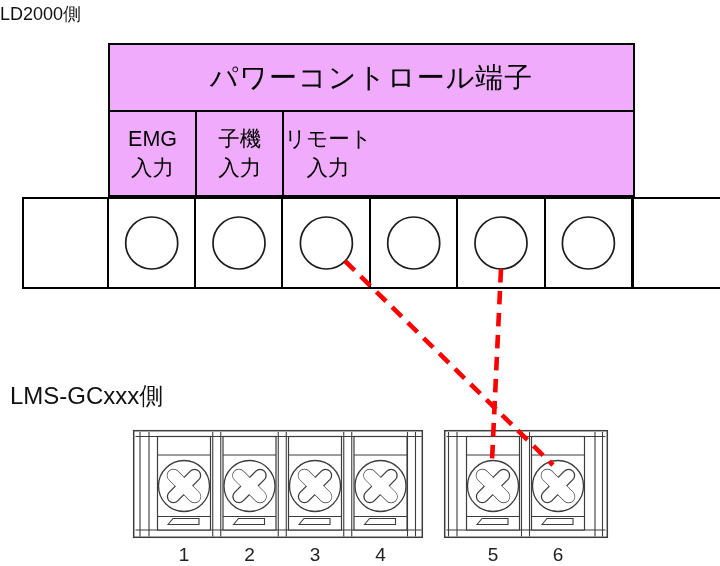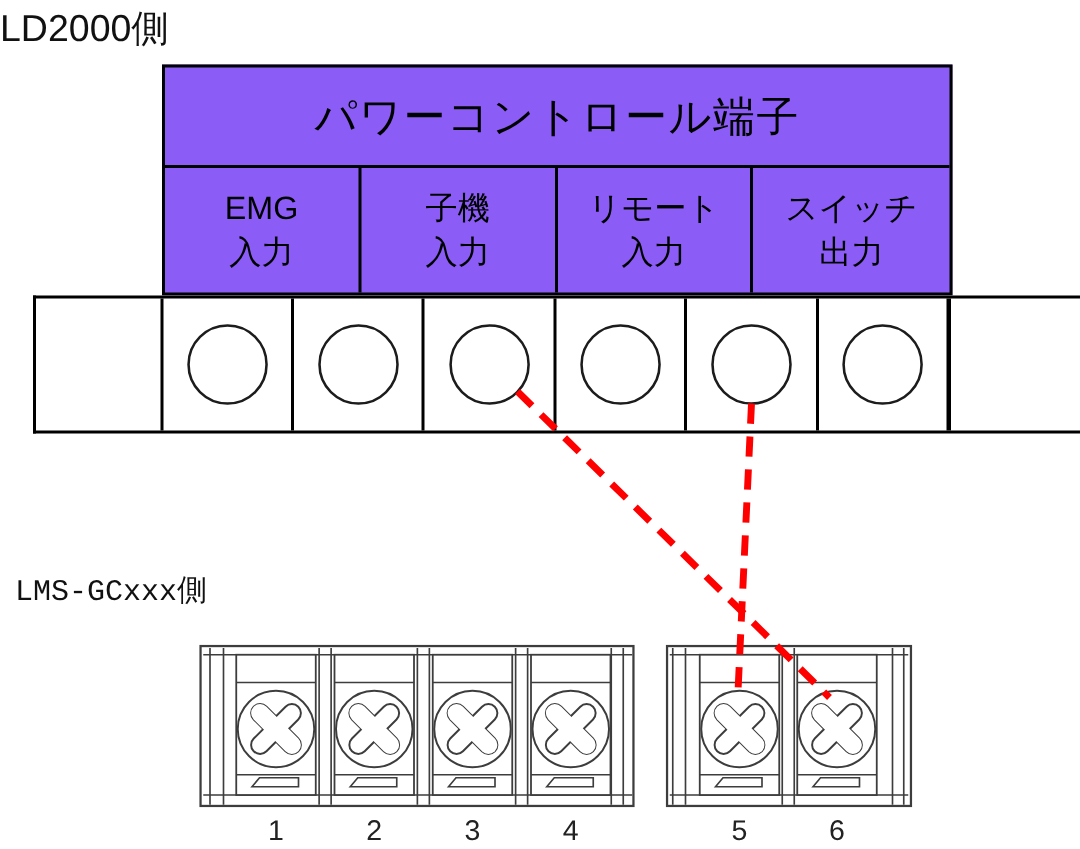--- a/index.html
+++ b/index.html
@@ -2,34 +2,34 @@
 <html><head>
 <meta charset="utf-8">
 <style>
   html,body { margin:0; padding:0; background:#fff; }
   #stage {
     position:relative; width:720px; height:566px; background:#fff;
     font-family:"Liberation Sans","DejaVu Sans",sans-serif; color:#000; overflow:hidden;
   }
 
   .side-label { position:absolute; color:#111; white-space:nowrap; }
-  #ld2000-label { left:0px; top:2px; font-size:25px; }
-  #lms-label   { left:10px; top:380px; font-size:20px;font-family:Liberation Mono, monospace; }
+  #ld2000-label { left:0px; top:2px; font-size:18px; }
+  #lms-label   { left:10px; top:380px; font-size:24px; }
 
   
   #pc-table {
     position:absolute; left:108px; top:43px; width:527px;
-    border:2px solid #000; box-sizing:border-box; background:#8b5cf6; z-index:1;
+    border:2px solid #000; box-sizing:border-box; background:#f0abfc; z-index:1;
   }
   #pc-header {
     height:65px; border-bottom:2px solid #000;
     display:flex; align-items:center; justify-content:center;
     font-size:28px; letter-spacing:1px;
   }
-  #pc-cols { display:grid; grid-template-columns:repeat(4,1fr); }
+  #pc-cols { display:grid; grid-template-columns:repeat(6,1fr); }
   .pc-cell {
     height:83px; border-right:2px solid #000;
     display:flex; align-items:center; justify-content:center;
     text-align:center; font-size:21.5px; line-height:29px; white-space:pre;
     overflow:hidden;
   }
   .pc-cell:last-child { border-right:none; }
 
   
   #circle-row {
@@ -57,22 +57,20 @@
 
   <div id="pc-table">
     <div id="pc-header">パワーコントロール端子</div>
     <div id="pc-cols">
       <div class="pc-cell">EMG
 入力</div>
       <div class="pc-cell">子機
 入力</div>
       <div class="pc-cell">リモート
 入力</div>
-      <div class="pc-cell">スイッチ
-出力</div>
     </div>
   </div>
 
   <div id="circle-row"></div>
   <div class="vsep" style="left:107px"></div>
   <div class="vsep" style="left:194px"></div>
   <div class="vsep" style="left:281px"></div>
   <div class="vsep" style="left:369px"></div>
   <div class="vsep" style="left:456px"></div>
   <div class="vsep" style="left:544px"></div>

